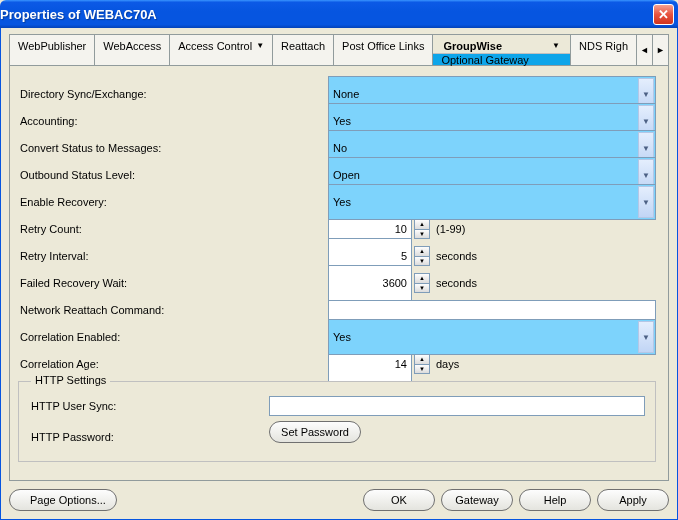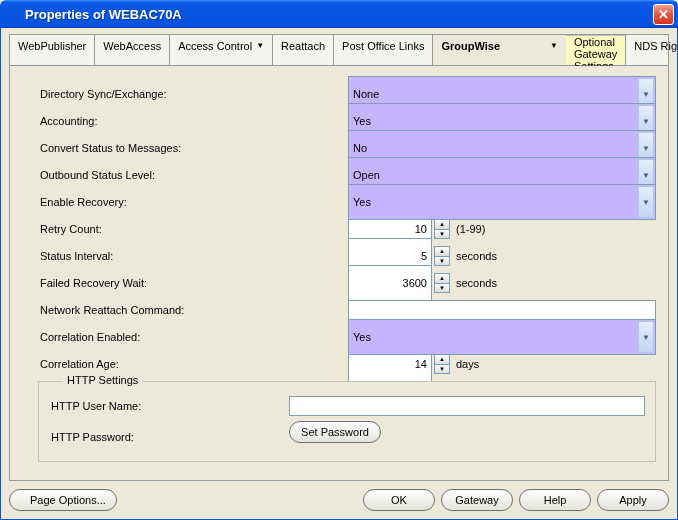--- a/index.html
+++ b/index.html
@@ -9,21 +9,21 @@
   background: #ece9d8;
   width: 678px;
   height: 520px;
   overflow: hidden;
 }
 .titlebar {
   height: 28px;
   background: linear-gradient(to bottom, #3a95ff 0%, #0c5ae6 8%, #0655e0 40%, #0655e0 88%, #0342b8 100%);
   display: flex;
   align-items: center;
-  padding: 0 4px 0 25px;
+  padding: 0 4px 0 0;
   color: white;
   border-top-left-radius: 6px;
   border-top-right-radius: 6px;
 }
 .titlebar-title {
   font-weight: bold;
   font-size: 13px;
   flex: 1;
   text-shadow: 1px 1px 1px rgba(0,0,0,0.3);
 }
@@ -74,22 +74,23 @@
   font-weight: bold;
   background: #ece9d8;
 }
 .tab .dropdown-arrow {
   margin-left: 4px;
   font-size: 8px;
 }
 .tab-main { display: flex; align-items: center; }
 .tab-active-wrap {
   display: flex;
+  flex-direction: column;
   border-right: 1px solid #919b9c;
-  background: #fef9c3;
+  background: #0ea5e9;
 }
 .tab-active-wrap .tab { border-right: none; }
 .tab-sub {
   font-weight: normal;
   font-size: 11px;
   padding: 0 8px 2px 8px;
   border-top: 1px solid #c0c0c0;
 }
 .scroll-btns {
   display: flex;
@@ -102,38 +103,38 @@
   align-items: center;
   justify-content: center;
   cursor: pointer;
   font-size: 9px;
 }
 .panel {
   flex: 1;
   border: 1px solid #919b9c;
   border-top: none;
   background: #ece9d8;
-  padding: 18px 12px 10px 28px;
+  padding: 18px 12px 10px 8px;
   overflow: hidden;
 }
 .form-row {
   display: flex;
   align-items: center;
   margin-bottom: 7px;
   height: 20px;
 }
 .form-label {
   width: 310px;
   padding-left: 2px;
 }
 .select {
   flex: 1;
   height: 36px;
   border: 1px solid #7f9db9;
-  background: #c4b5fd;
+  background: #7dd3fc;
   display: flex;
   align-items: center;
   padding-left: 4px;
   position: relative;
 }
 .select-arrow {
   position: absolute;
   right: 1px;
   top: 1px;
   bottom: 1px;
@@ -184,21 +185,21 @@
 }
 .fieldset {
   border: 1px solid #c0c0c0;
   margin-top: 6px;
   padding: 14px 10px 18px 10px;
   position: relative;
 }
 .fieldset-legend {
   position: absolute;
   top: -8px;
-  left: 24px;
+  left: 12px;
   background: #ece9d8;
   padding: 0 4px;
 }
 .btn {
   height: 22px;
   min-width: 72px;
   border: 1px solid #707070;
   background: linear-gradient(to bottom, #fdfdfd, #e4e4de);
   border-radius: 11px;
   padding: 0 10px;
@@ -309,21 +310,21 @@
       <div class="form-label">Retry Count:</div>
       <div class="numbox">10</div>
       <div class="spinner">
           <div class="spin-btn">▲</div>
           <div class="spin-btn">▼</div>
         </div>
       <div class="suffix">(1-99)</div>
     </div>
 
     <div class="form-row">
-      <div class="form-label">Status Interval:</div>
+      <div class="form-label">Retry Interval:</div>
       <div class="numbox">5</div>
       <div class="spinner">
           <div class="spin-btn">▲</div>
           <div class="spin-btn">▼</div>
         </div>
       <div class="suffix">seconds</div>
     </div>
 
     <div class="form-row">
       <div class="form-label">Failed Recovery Wait:</div>
@@ -354,21 +355,21 @@
       <div class="spinner">
           <div class="spin-btn">▲</div>
           <div class="spin-btn">▼</div>
         </div>
       <div class="suffix">days</div>
     </div>
 
     <div class="fieldset">
       <div class="fieldset-legend">HTTP Settings</div>
       <div class="form-row">
-        <div class="inner-label">HTTP User Name:</div>
+        <div class="inner-label">HTTP User Sync:</div>
         <div class="textfield"></div>
       </div>
       <div class="form-row" style="margin-bottom:0;align-items:flex-end;">
         <div class="inner-label">HTTP Password:</div>
         <button class="btn" style="min-width:92px;">Set Password</button>
       </div>
     </div>
 
   </div>
 

